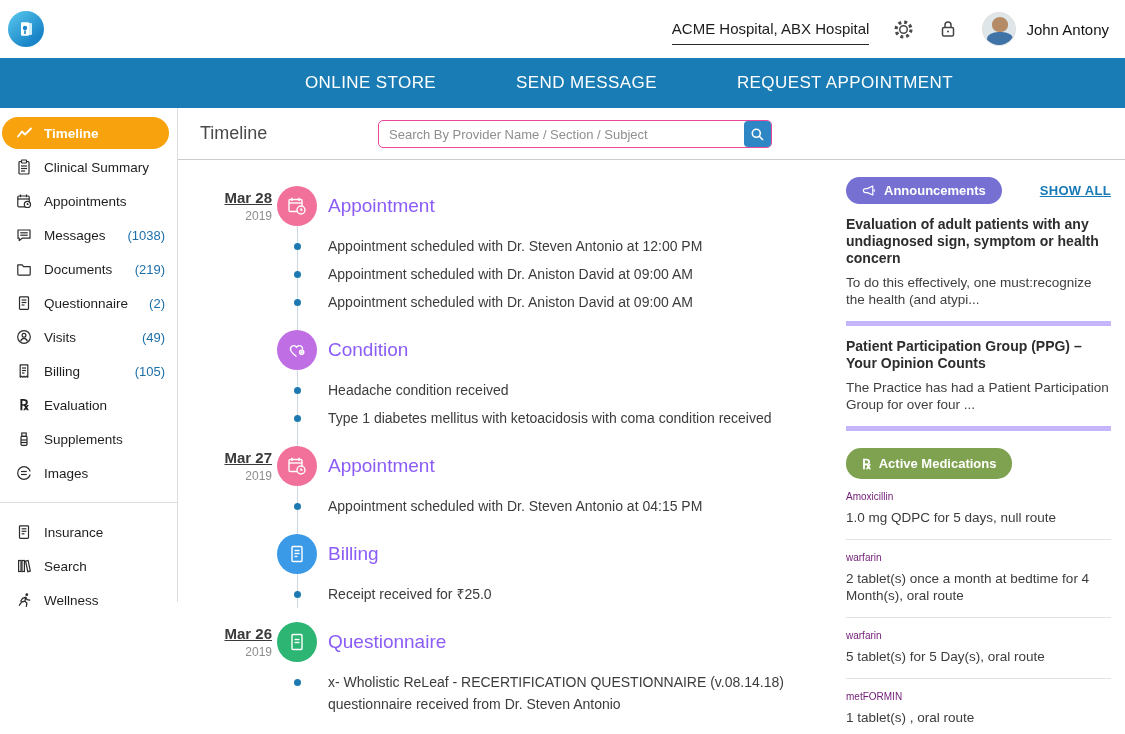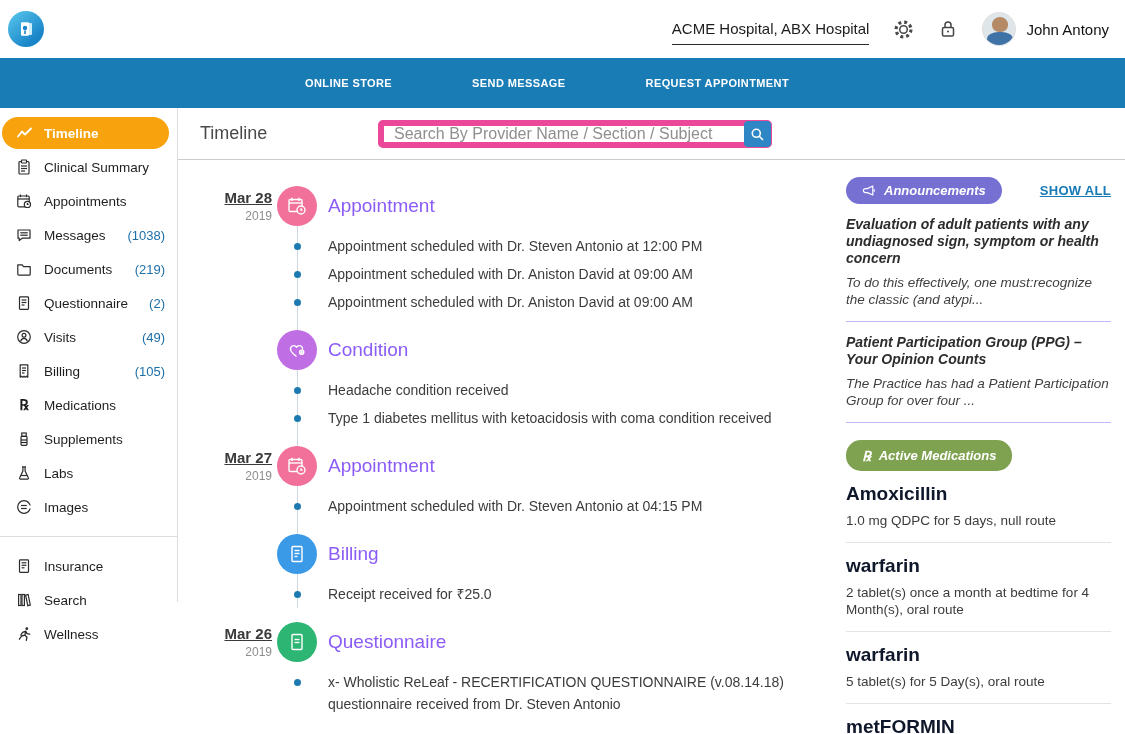--- a/index.html
+++ b/index.html
@@ -17,39 +17,39 @@
   .hospital { font-size:15px; color:#1d1d1d; border-bottom:1px solid #2b2b2b; padding-bottom:7px; margin-top:7px; cursor:pointer; }
   .icon-btn { background:none; border:none; padding:0; cursor:pointer; display:flex; align-items:center; }
   .user { display:flex; align-items:center; gap:10px; cursor:pointer; }
   .avatar { width:34px; height:34px; border-radius:50%; background:#dfe6ea; position:relative; overflow:hidden; border:1px solid #e0e0e0; }
   .avatar::before { content:""; position:absolute; left:9px; top:4px; width:16px; height:15px; border-radius:50% 50% 45% 45%; background:#b58a66; }
   .avatar::after { content:""; position:absolute; left:4px; top:19px; width:26px; height:16px; border-radius:45% 45% 0 0; background:#3f72a6; }
   .user-name { font-size:15px; color:#111; }
 
   
   .navbar { height:50px; background:#1a7cb5; display:flex; align-items:center; padding-left:305px; gap:80px; }
-  .nav-link { color:#fff; font-size:11px; font-weight:700; letter-spacing:.4px; cursor:pointer; white-space:nowrap; }
+  .nav-link { color:#fff; font-size:17px; font-weight:400; letter-spacing:.4px; cursor:pointer; white-space:nowrap; }
 
   
   .content { display:flex; height:494px; }
 
   
   .sidebar { width:178px; flex-shrink:0; border-right:1px solid #ddd; padding-top:8px; }
   .side-item { height:34px; display:flex; align-items:center; gap:11px; padding:0 12px 0 15px; font-size:13.5px; color:#1e1e1e; cursor:pointer; }
   .side-item .sicon { width:18px; display:flex; justify-content:center; flex-shrink:0; }
   .side-item .scount { margin-left:auto; color:#1d6fa8; font-size:13px; }
   .side-item.active { background:#f8a30d; color:#fff; font-weight:700; height:32px; border-radius:17px; margin:1px 8px 1px 2px; padding-left:13px; }
   .side-divider { height:1px; background:#ddd; margin:12px 0; }
 
   
   .main { flex:1; display:flex; flex-direction:column; min-width:0; }
   .main-head { height:52px; border-bottom:1px solid #ccc; position:relative; display:flex; align-items:center; flex-shrink:0; }
   .page-title { margin-left:22px; font-size:18px; color:#4a4a4a; font-weight:400; }
   .searchwrap { position:absolute; left:200px; top:12px; width:394px; height:28px; }
-  .searchwrap input { width:100%; height:100%; border:6px solid #ec4899; border-radius:5px; padding:0 36px 0 10px; font-size:16px; color:#a21caf; font-family:"Liberation Sans",sans-serif; outline:none; }
+  .searchwrap input { width:100%; height:100%; border:1px solid #ec4899; border-radius:5px; padding:0 36px 0 10px; font-size:13px; color:#a21caf; font-family:"Liberation Sans",sans-serif; outline:none; }
   .searchwrap input::placeholder { color:#8f8f8f; }
   .search-btn { position:absolute; right:1px; top:1px; width:27px; height:26px; background:#2e86c4; border:none; border-radius:4px; display:flex; align-items:center; justify-content:center; cursor:pointer; }
 
   .main-body { flex:1; display:flex; min-height:0; }
 
   
   .timeline { flex:1; position:relative; margin:6px 0 0 22px; min-width:0; }
   .timeline::before { content:""; position:absolute; left:97px; top:28px; bottom:-6px; width:1px; background:#ccd8e3; }
   .tl-row { display:grid; grid-template-columns:72px 56px 1fr; align-items:center; position:relative; }
   .tl-section { margin-top:14px; }
@@ -63,30 +63,30 @@
   .bg-pink .fillbg { fill:#f1719a; }
   .tl-title { font-size:19px; color:#8b5cf6; font-weight:400; }
   .tl-events { margin-top:6px; }
   .tl-event { display:grid; grid-template-columns:72px 56px 1fr; align-items:center; min-height:28px; }
   .dot { width:7px; height:7px; border-radius:50%; background:#1d7ab0; margin-left:22px; position:relative; z-index:1; }
   .tl-event-text { font-size:14px; color:#3c3c3c; line-height:22px; padding:3px 0; max-width:525px; }
 
   
   .right-panel { width:279px; flex-shrink:0; padding:17px 14px 0 0; }
   .rp-head { display:flex; justify-content:space-between; align-items:center; }
-  .badge { display:inline-flex; align-items:center; gap:8px; color:#fff; font-weight:700; font-size:13px; border-radius:15px; padding:6px 16px;font-style:italic; }
+  .badge { display:inline-flex; align-items:center; gap:8px; color:#fff; font-weight:700; font-size:13px; border-radius:15px; padding:6px 16px; }
   .badge-purple { background:#7570d2; }
   .badge-green { background:#7fa250; }
   .show-all { color:#1779b5; font-weight:700; font-size:13px; text-decoration:underline; letter-spacing:.3px; cursor:pointer; white-space:nowrap; }
-  .ann-item { padding:12px 0 13px; border-bottom:1px solid #c4b5fd; cursor:pointer;font-style:italic; }
+  .ann-item { padding:12px 0 13px; border-bottom:5px solid #c4b5fd; cursor:pointer; }
   .ann-title { font-size:14px; font-weight:700; color:#2d2d2d; line-height:17px; margin-bottom:7px; }
   .ann-body { font-size:13.5px; color:#3f3f3f; line-height:17px; }
   .med-badge-row { margin-top:17px; }
   .med-item { padding:12px 0 13px; border-bottom:1px solid #e3e3e3; }
-  .med-name { font-size:19px; font-weight:700; color:#0f172a; }
+  .med-name { font-size:10px; font-weight:400; color:#701a75; }
   .med-desc { font-size:13.5px; color:#3c3c3c; margin-top:7px; line-height:17px; }
   .rx-glyph { font-size:14px; font-weight:700; color:#fff; }
 </style>
 </head>
 <body>
 
 <div class="header">
   <div class="logo">
     <svg width="20" height="20" viewBox="0 0 20 20">
       <rect x="10" y="4" width="6" height="12" rx="1" fill="#cfeef9"></rect>
@@ -218,44 +218,35 @@
             <line x1="6" y1="7.5" x2="10" y2="7.5"></line>
             <line x1="6" y1="10" x2="8.5" y2="10"></line>
           </svg>
       </span>
       <span class="slabel">Billing</span>
       <span class="scount">(105)</span>
     </div>
 
     <div class="side-item">
       <span class="sicon" style="font-size:15px;font-weight:700;color:#1c1c1c;line-height:16px;">℞</span>
-      <span class="slabel">Medications</span>
+      <span class="slabel">Evaluation</span>
     </div>
 
     <div class="side-item">
       <span class="sicon">
         <svg width="16" height="16" viewBox="0 0 16 16" fill="none" stroke="#2b2b2b" stroke-width="1.2">
             <rect x="5" y="5.3" width="6" height="9" rx="1"></rect>
             <rect x="5.8" y="2" width="4.4" height="3.3"></rect>
             <line x1="5" y1="9" x2="11" y2="9"></line>
             <line x1="5" y1="11.5" x2="11" y2="11.5"></line>
           </svg>
       </span>
       <span class="slabel">Supplements</span>
     </div>
 
-    <div class="side-item">
-      <span class="sicon">
-        <svg width="16" height="16" viewBox="0 0 16 16" fill="none" stroke="#2b2b2b" stroke-width="1.2" stroke-linejoin="round">
-            <path d="M6 1.8h4M6.9 1.8v4.1L3.7 12.7a1 1 0 0 0 .9 1.5h6.8a1 1 0 0 0 .9-1.5L9.1 5.9V1.8"></path>
-            <line x1="5" y1="10.5" x2="11" y2="10.5"></line>
-          </svg>
-      </span>
-      <span class="slabel">Labs</span>
-    </div>
 
     <div class="side-item">
       <span class="sicon">
         <svg width="16" height="16" viewBox="0 0 16 16" fill="none" stroke="#2b2b2b" stroke-width="1.2">
             <circle cx="8" cy="8" r="6.3"></circle>
             <line x1="5" y1="6.5" x2="11" y2="6.5"></line>
             <line x1="5" y1="9.5" x2="11" y2="9.5"></line>
             <rect x="10.5" y="6.5" width="4.5" height="3" fill="#fff" stroke="none"></rect>
           </svg>
       </span>
@@ -451,21 +442,21 @@
                 <path d="M10.8 2v9L5.3 8.6H3.4a2 2 0 0 1 0-4h1.9z"></path>
                 <path d="M12.2 5.2v2.6"></path>
               </svg>
             <span>Announcements</span>
           </span>
           <span class="show-all">SHOW ALL</span>
         </div>
 
         <div class="ann-item">
           <div class="ann-title">Evaluation of adult patients with any undiagnosed sign, symptom or health concern</div>
-          <div class="ann-body">To do this effectively, one must:recognize the classic (and atypi...</div>
+          <div class="ann-body">To do this effectively, one must:recognize the health (and atypi...</div>
         </div>
         <div class="ann-item">
           <div class="ann-title">Patient Participation Group (PPG) – Your Opinion Counts</div>
           <div class="ann-body">The Practice has had a Patient Participation Group for over four ...</div>
         </div>
 
         <div class="med-badge-row">
           <span class="badge badge-green">
             <span class="rx-glyph">℞</span>
             <span>Active Medications</span>

